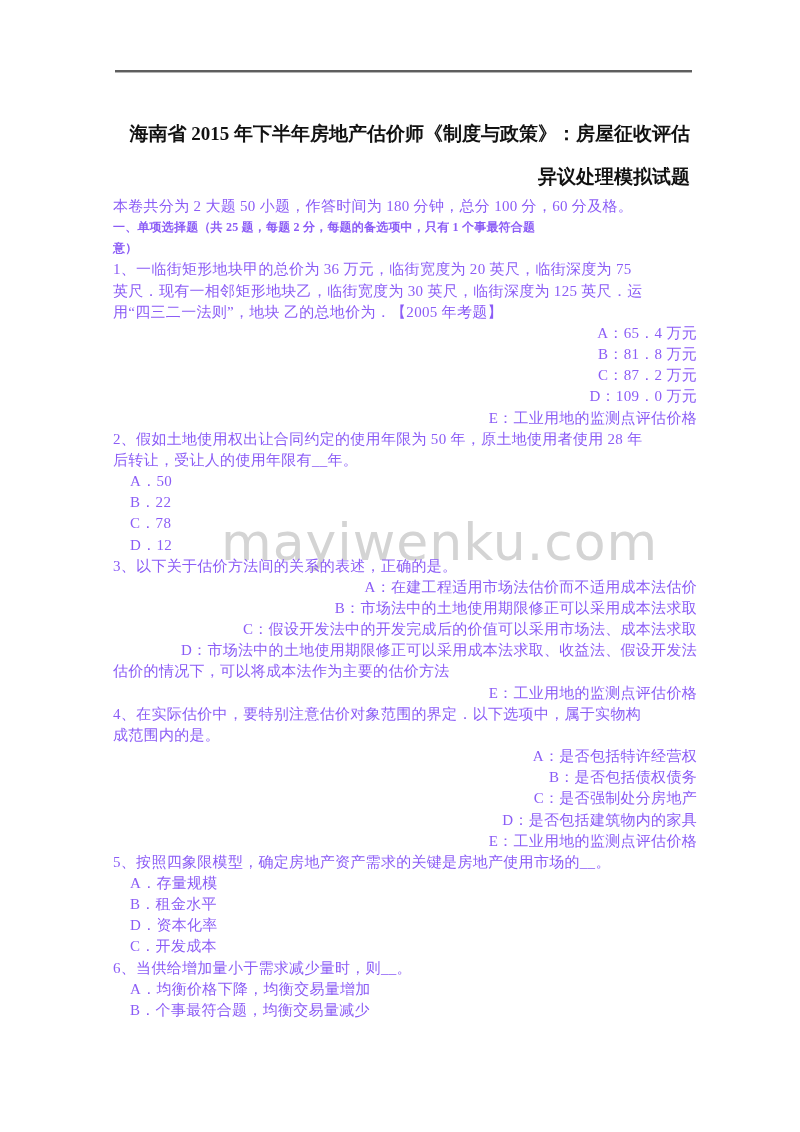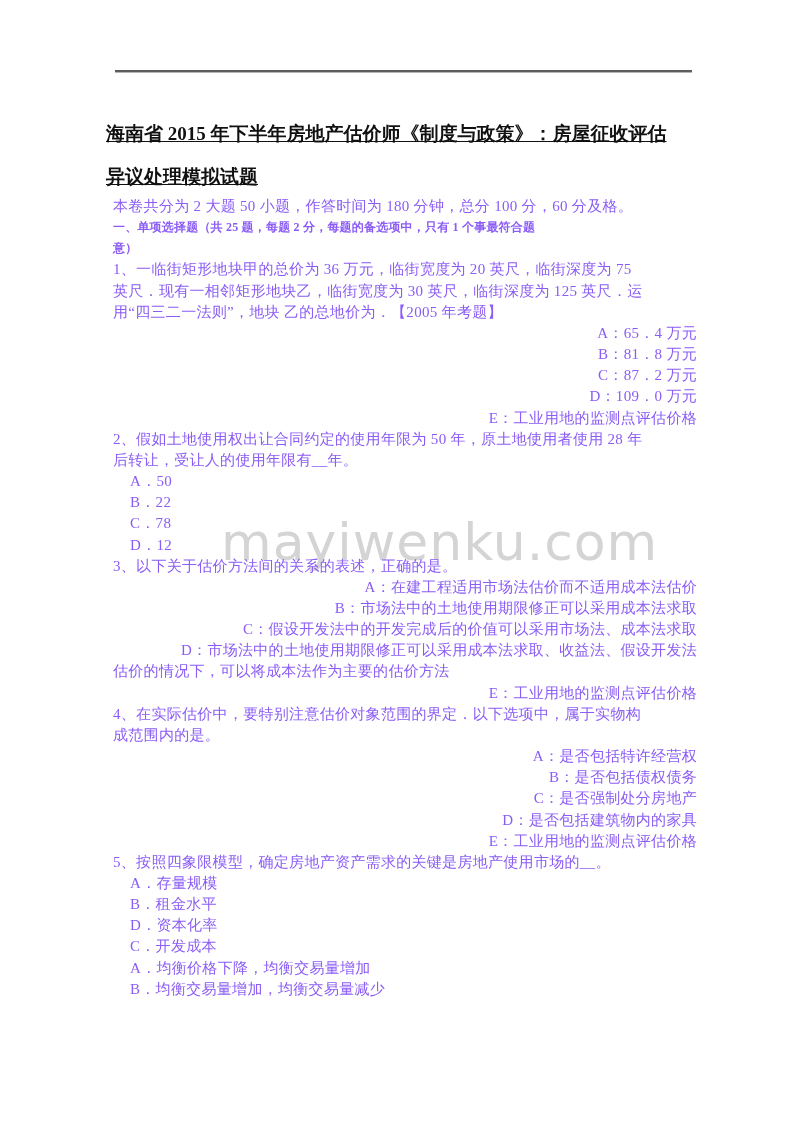--- a/index.html
+++ b/index.html
@@ -20,30 +20,29 @@
     position: absolute;
     left: 115px;
     top: 70px;
     width: 577px;
     height: 2px;
     background: #5e5e5e;
     border-bottom: 1px solid #b5b5b5;
   }
   .doc-title {
     position: absolute;
-    left: 106px;
+    left: 96px;
     top: 112px;
     width: 594px;
-    text-align: left;
+    text-align: right;
     font-size: 19px;
     font-weight: bold;
     line-height: 43px;
     color: #111111;
     z-index: 2;
-    text-decoration: underline;
   }
   .watermark {
     position: absolute;
     left: 221px;
     top: 512px;
     font-family: "DejaVu Sans", sans-serif;
     font-size: 52px;
     letter-spacing: 1px;
     color: #d4d4d4;
     z-index: 0;
@@ -110,17 +109,18 @@
       <div class="line o1">A：是否包括特许经营权</div>
       <div class="line o1">B：是否包括债权债务</div>
       <div class="line o1">C：是否强制处分房地产</div>
       <div class="line o1">D：是否包括建筑物内的家具</div>
       <div class="line o1">E：工业用地的监测点评估价格</div>
       <div class="line p">5、按照四象限模型，确定房地产资产需求的关键是房地产使用市场的__。</div>
       <div class="line o2">A．存量规模</div>
       <div class="line o2">B．租金水平</div>
       <div class="line o2">D．资本化率</div>
       <div class="line o2">C．开发成本</div>
+      <div class="line p">6、当供给增加量小于需求减少量时，则__。</div>
       <div class="line o2">A．均衡价格下降，均衡交易量增加</div>
-      <div class="line o2">B．均衡交易量增加，均衡交易量减少</div>
+      <div class="line o2">B．个事最符合题，均衡交易量减少</div>
     </div>
 
 </div>
 
 </body></html>

